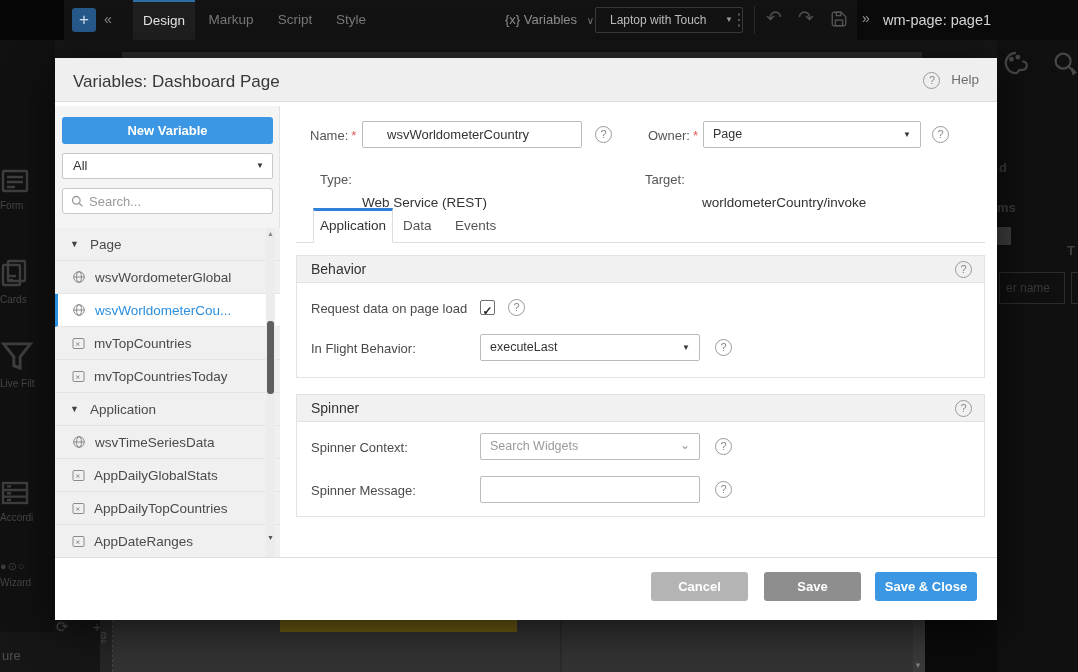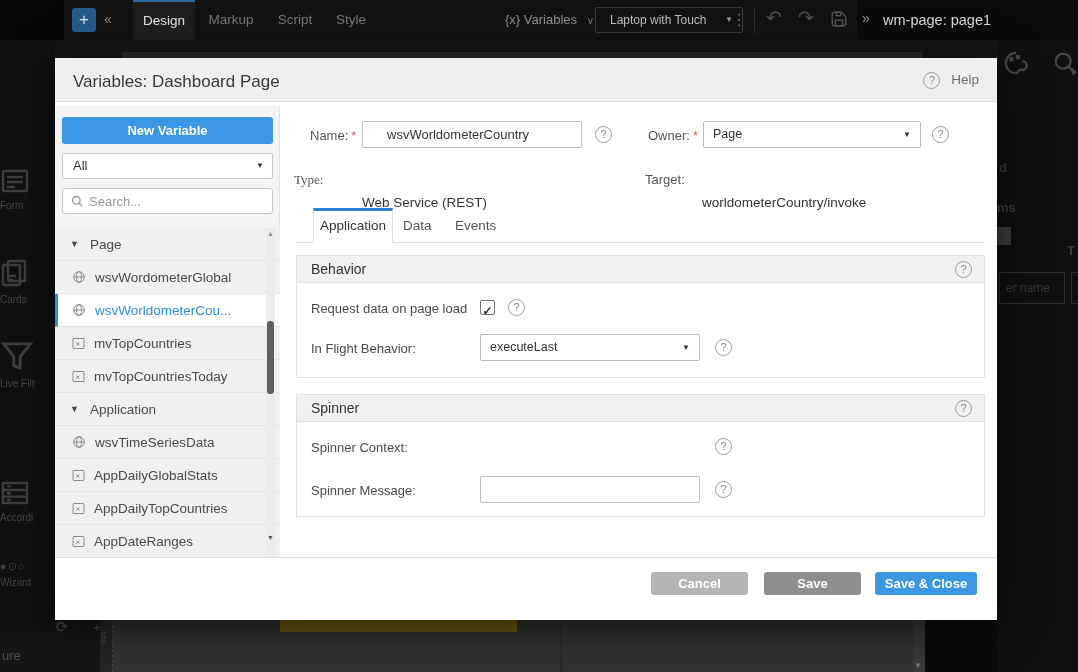--- a/index.html
+++ b/index.html
@@ -117,21 +117,21 @@
              font-size:12.5px; color:#333; line-height:25px; padding-left:9px; cursor:pointer; }
   .fselect .caret { position:absolute; right:9px; top:0; font-size:8px; color:#333; line-height:25px; }
   .fselect.placeholder { color:#9a9a9a; }
   .fselect .chev { position:absolute; right:9px; top:0; font-size:12px; color:#999; line-height:23px; }
   .mq { position:absolute; }
 
   .name-label { left:30px; top:22px; }  .name-input { left:82px; top:15px; width:220px; }
   .q-name { left:315px; top:20px; }
   .owner-label { left:368px; top:22px; } .owner-select { left:423px; top:15px; width:218px; }
   .q-owner { left:652px; top:20px; }
-  .type-label { left:14px; top:66px;font-family:Liberation Serif, serif; }  .type-value { left:82px; top:65px; }
+  .type-label { left:40px; top:66px; }  .type-value { left:82px; top:65px; }
   .target-label { left:365px; top:66px; } .target-value { left:422px; top:65px; }
 
   .tabbar { position:absolute; left:16px; right:12px; top:102px; height:35px; border-bottom:1px solid #ddd; }
   .tab-active { position:absolute; left:17px; top:0; width:80px; height:35px; background:#fff;
                 border:1px solid #ddd; border-bottom:1px solid #fff; border-top:3px solid #2f80d6;
                 text-align:center; line-height:30px; font-size:13.5px; color:#333; cursor:pointer; }
   .tab-plain { position:absolute; top:0; height:35px; line-height:35px; font-size:13.5px; color:#555; cursor:pointer; }
   .tab-data { left:107px; } .tab-events { left:159px; }
 
   .section { position:absolute; left:16px; width:689px; height:123px; border:1px solid #e2e2e2; background:#fff; }
@@ -149,21 +149,21 @@
   .b-q2 { position:absolute; left:418px; top:83px; }
   .s-row1-label { top:45px; }
   .s-select { left:183px; top:38px; width:220px; }
   .s-q1 { position:absolute; left:418px; top:43px; }
   .s-row2-label { top:88px; }
   .s-input { left:183px; top:81px; width:220px; }
   .s-q2 { position:absolute; left:418px; top:86px; }
 
   
   .modal-footer { position:absolute; left:0; right:0; bottom:0; height:63px; background:#fff; border-top:1px solid #ddd; }
-  .mbtn { position:absolute; top:14px; height:23px; border:none; border-radius:3px; color:#fff; font-size:13px;
+  .mbtn { position:absolute; top:14px; height:29px; border:none; border-radius:3px; color:#fff; font-size:13px;
           font-weight:bold; cursor:pointer; font-family:inherit; }
   .btn-cancel { right:249px; width:97px; background:#b4b4b4; }
   .btn-save { right:136px; width:97px; background:#8e8e8e; }
   .btn-saveclose { right:20px; width:102px; background:#3b97e3; }
 </style>
 </head>
 <body>
 
 <div class="screen">
 
@@ -442,20 +442,24 @@
           </div>
           <span class="qicon b-q2">?</span>
         </div>
 
         <div class="section sec-spinner">
           <div class="sec-header">
             <span class="sec-title">Spinner</span>
             <span class="qicon sec-q">?</span>
           </div>
           <span class="slabel s-row1-label">Spinner Context:</span>
+          <div class="fselect placeholder s-select">
+            <span>Search Widgets</span>
+            <span class="chev">⌄</span>
+          </div>
           <span class="qicon s-q1">?</span>
           <span class="slabel s-row2-label">Spinner Message:</span>
           <input class="tinput s-input" value="" style="">
           <span class="qicon s-q2">?</span>
         </div>
       </div>
 
       <div class="modal-footer">
         <button class="mbtn btn-cancel">Cancel</button>
         <button class="mbtn btn-save">Save</button>

